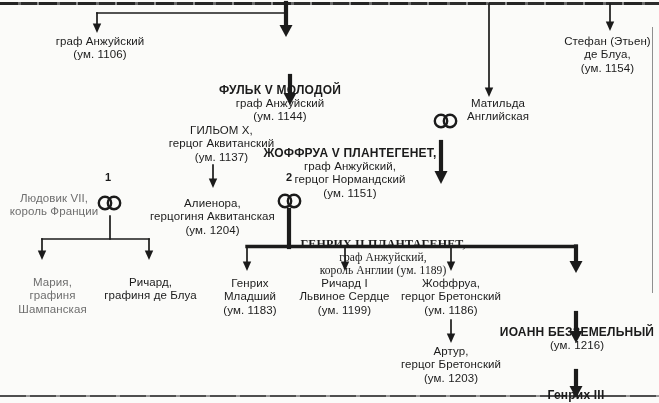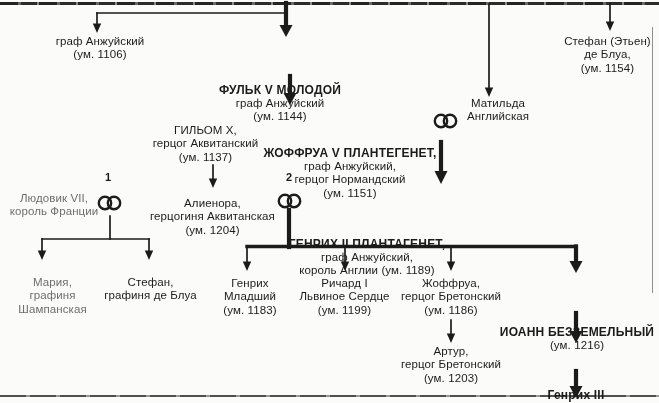--- a/index.html
+++ b/index.html
@@ -161,51 +161,51 @@
     <div>граф Анжуйский,</div>
     <div>герцог Нормандский</div>
     <div>(ум. 1151)</div>
   </div>
 
   <div class="node" style="left:458px;top:97px;width:80px;">
     <div>Матильда</div>
     <div>Английская</div>
   </div>
 
-  <div class="node" style="left:118px;top:124px;width:175px;">
+  <div class="node" style="left:134px;top:124px;width:175px;">
     <div>ГИЛЬОМ X,</div>
     <div>герцог Аквитанский</div>
     <div>(ум. 1137)</div>
   </div>
 
   <div class="node faded" style="left:0px;top:192px;width:108px;">
     <div>Людовик VII,</div>
     <div>король Франции</div>
   </div>
 
   <div class="node" style="left:125px;top:197px;width:175px;">
     <div>Алиенора,</div>
     <div>герцогиня Аквитанская</div>
     <div>(ум. 1204)</div>
   </div>
 
-  <div class="node" style="left:272px;top:189px;width:190px;">
+  <div class="node" style="left:288px;top:189px;width:190px;font-family:Liberation Serif, serif;">
     <div class="t">ГЕНРИХ II ПЛАНТАГЕНЕТ,</div>
     <div>граф Анжуйский,</div>
     <div>король Англии (ум. 1189)</div>
   </div>
 
   <div class="node faded" style="left:10px;top:276px;width:85px;">
     <div>Мария,</div>
     <div>графиня</div>
     <div>Шампанская</div>
   </div>
 
   <div class="node" style="left:93px;top:276px;width:115px;">
-    <div>Стефан,</div>
+    <div>Ричард,</div>
     <div>графиня де Блуа</div>
   </div>
 
   <div class="node" style="left:205px;top:277px;width:90px;">
     <div>Генрих</div>
     <div>Младший</div>
     <div>(ум. 1183)</div>
   </div>
 
   <div class="node" style="left:287px;top:277px;width:115px;">

